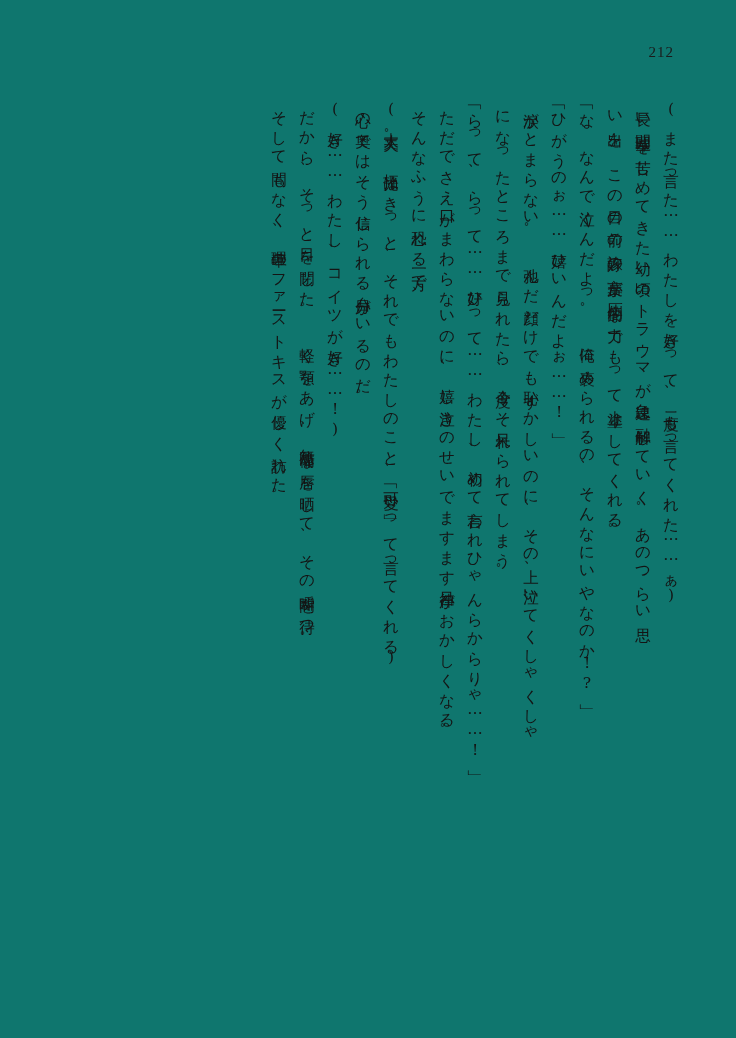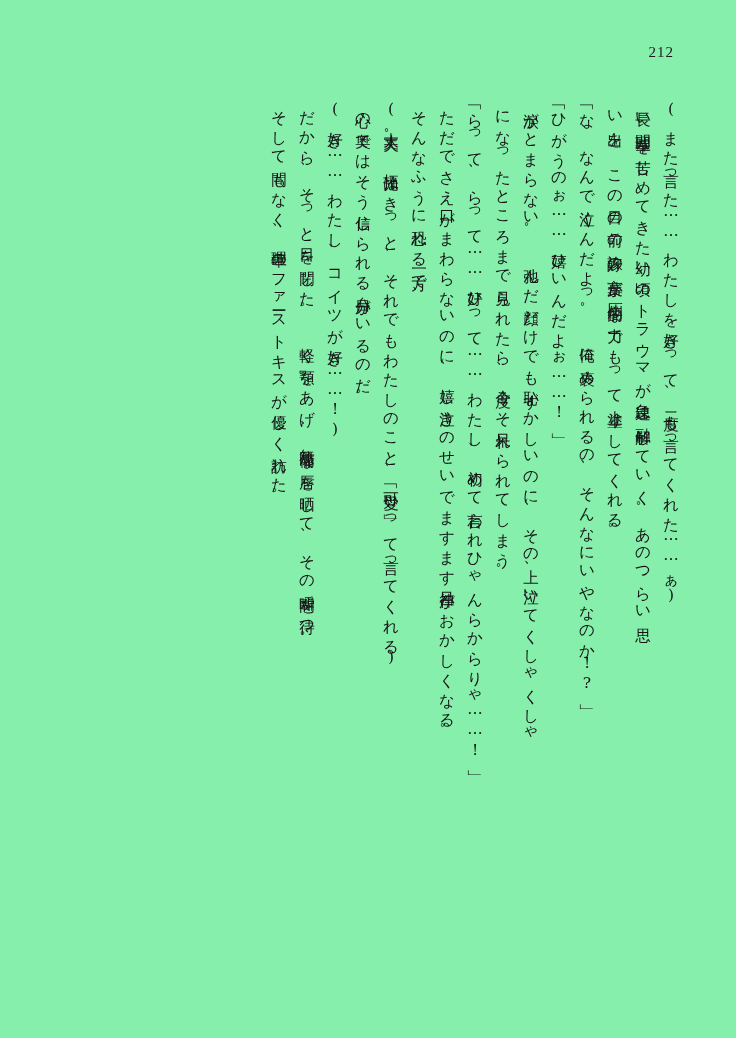--- a/index.html
+++ b/index.html
@@ -12,21 +12,21 @@
     height: 1038px;
     font-family: "Liberation Serif", "DejaVu Serif", serif;
     color: #111111;
     position: relative;
     overflow: hidden;
   }
   #page {
     position: relative;
     width: 736px;
     height: 1038px;
-    background: #86efac;
+    background: #0f766e;
   }
   #page-number {
     position: absolute;
     top: 44px;
     right: 62px;
     font-size: 15px;
     letter-spacing: 1px;
     color: #1a1a1a;
     font-family: "Liberation Serif", "DejaVu Serif", serif;
   }

